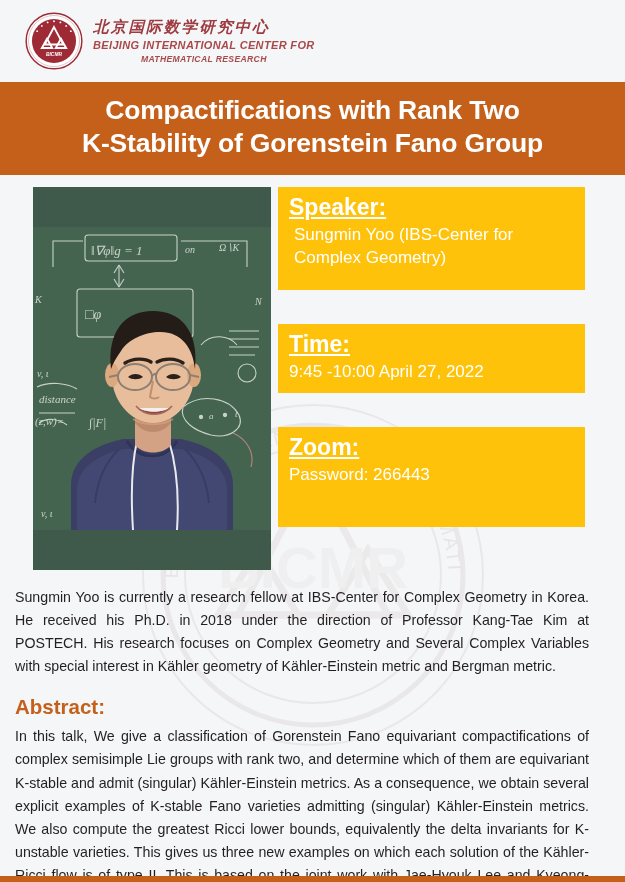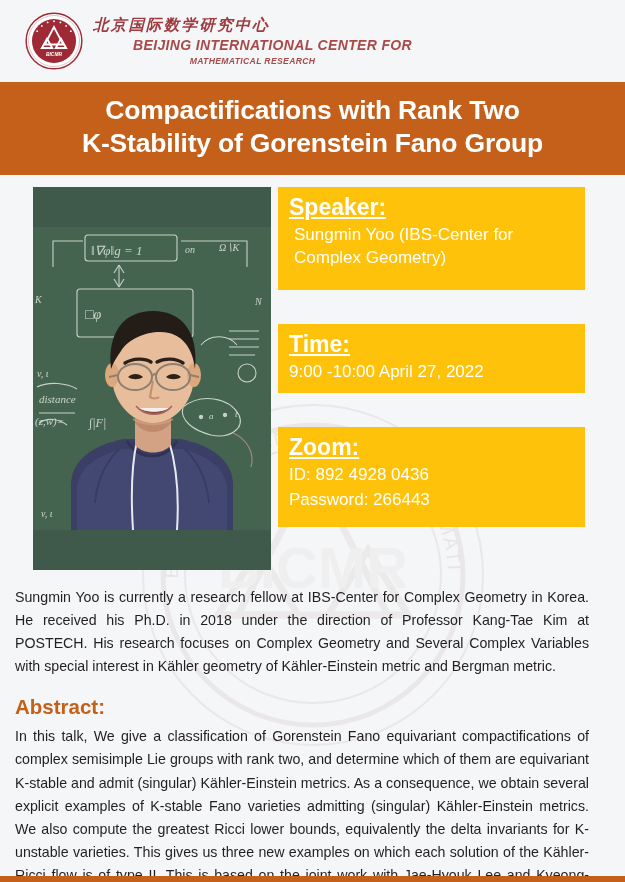--- a/index.html
+++ b/index.html
@@ -54,27 +54,26 @@
     line-height: 1.18;
   }
   .header-cn {
     font-size: 15.5px;
     font-weight: bold;
     color: #9e3b40;
     letter-spacing: 2.2px;
     white-space: nowrap;
   }
   .header-en {
-    font-size: 14px;
+    font-size: 11px;
     font-weight: bold;
     color: #a84a4a;
     letter-spacing: 0.35px;
     margin-top: 3px;
     white-space: nowrap;
-    margin-left: 40px;
   }
   .header-en2 {
     font-size: 8.6px;
     font-weight: bold;
     color: #a84a4a;
     letter-spacing: 0.35px;
     margin-top: 2px;
     white-space: nowrap;
     text-align: center;
   }
@@ -341,26 +340,25 @@
 
     <div class="info-col">
 
       <div class="info-box speaker">
         <div class="box-label">Speaker:</div>
         <div class="box-line indent">Sungmin Yoo (IBS-Center for Complex Geometry)</div>
       </div>
 
       <div class="info-box time">
         <div class="box-label">Time:</div>
-        <div class="box-line">9:00 -10:00   April 27, 2022</div>
+        <div class="box-line">9:45 -10:00   April 27, 2022</div>
       </div>
 
       <div class="info-box zoom">
         <div class="box-label">Zoom:</div>
-        <div class="box-line">ID: 892 4928 0436</div>
         <div class="box-line">Password: 266443</div>
       </div>
 
     </div>
   </div>
 
   <div class="body-wrap">
     <div class="bio">Sungmin Yoo is currently a research fellow at IBS-Center for Complex Geometry in Korea. He received his Ph.D. in 2018 under the direction of Professor Kang-Tae Kim at POSTECH. His research focuses on Complex Geometry and Several Complex Variables with special interest in Kähler geometry of Kähler-Einstein metric and Bergman metric.</div>
     <div class="abstract-heading">Abstract:</div>
     <div class="abstract">In this talk, We give a classification of Gorenstein Fano equivariant compactifications of complex semisimple Lie groups with rank two, and determine which of them are equivariant K-stable and admit (singular) Kähler-Einstein metrics. As a consequence, we obtain several explicit examples of K-stable Fano varieties admitting (singular) Kähler-Einstein metrics. We also compute the greatest Ricci lower bounds, equivalently the delta invariants for K-unstable varieties. This gives us three new examples on which each solution of the Kähler-Ricci flow is of type II. This is based on the joint work with Jae-Hyouk Lee and Kyeong-Dong Park.</div>

